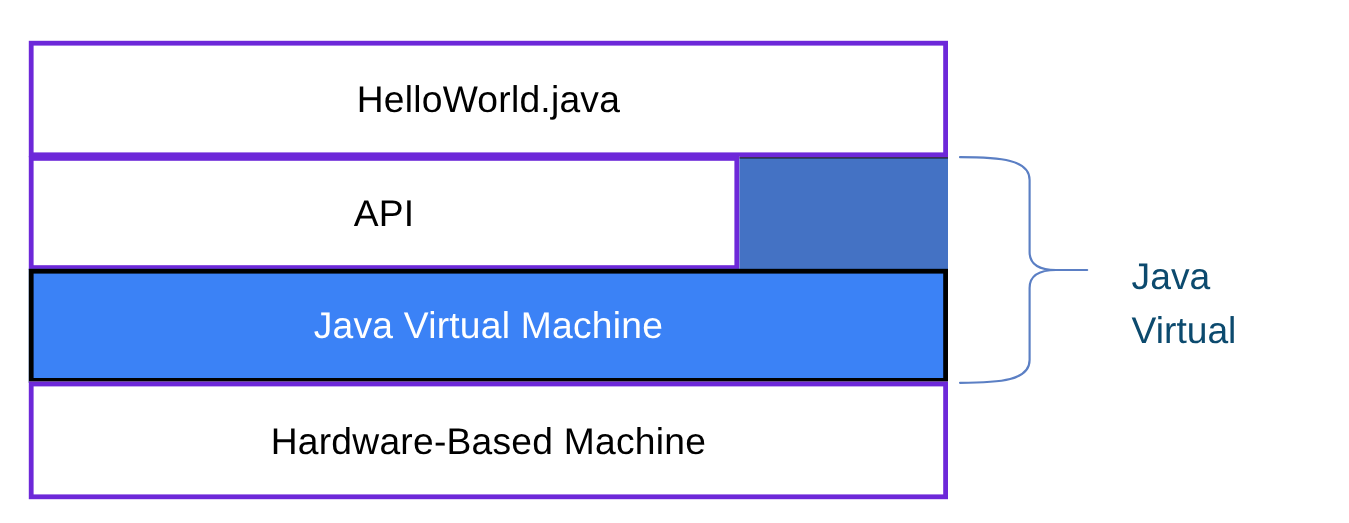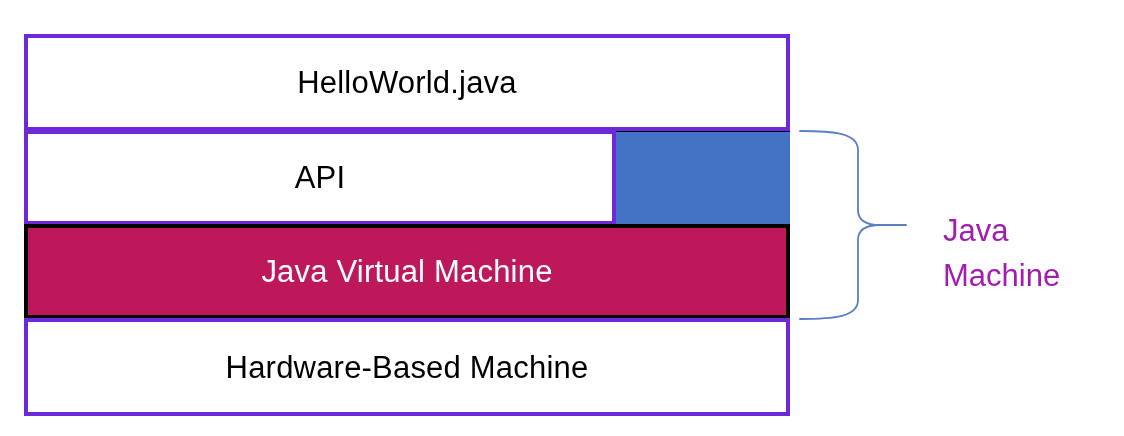--- a/index.html
+++ b/index.html
@@ -56,21 +56,21 @@
     justify-content: center;
   }
 
   
   #layer-jvm {
     left: 24px;
     top: 224px;
     width: 766px;
     height: 95px;
     border-color: #000000;
-    background: #be185d;
+    background: #3b82f6;
   }
   #layer-jvm .layer-label {
     color: #ffffff;
   }
 
   
   #layer-hw {
     left: 24px;
     top: 318px;
     width: 766px;
@@ -96,21 +96,21 @@
     width: 112px;
     height: 202px;
   }
   #callout-text {
     position: absolute;
     left: 943px;
     top: 208px;
     width: 170px;
     font-size: 31px;
     line-height: 45px;
-    color: #a21caf;
+    color: #0c4a6e;
     text-align: left;
     white-space: nowrap;
   }
   #callout-text div { white-space: nowrap; }
 </style>
 </head>
 <body>
 
 <div id="canvas">
 
@@ -138,16 +138,16 @@
              L 62 86
              C 62 98, 72 101, 84 101
              C 72 101, 62 104, 62 116
              L 62 176
              C 62 193, 38 195, 4 195" fill="none" stroke="#5B7FC4" stroke-width="1.8" stroke-linecap="round" stroke-linejoin="round"></path>
     <path d="M 84 101 L 110 101" fill="none" stroke="#5B7FC4" stroke-width="1.8" stroke-linecap="round"></path>
   </svg>
 
   <div id="callout-text">
     <div>Java</div>
-    <div>Machine</div>
+    <div>Virtual</div>
   </div>
 
 </div>
 
 </body></html>

